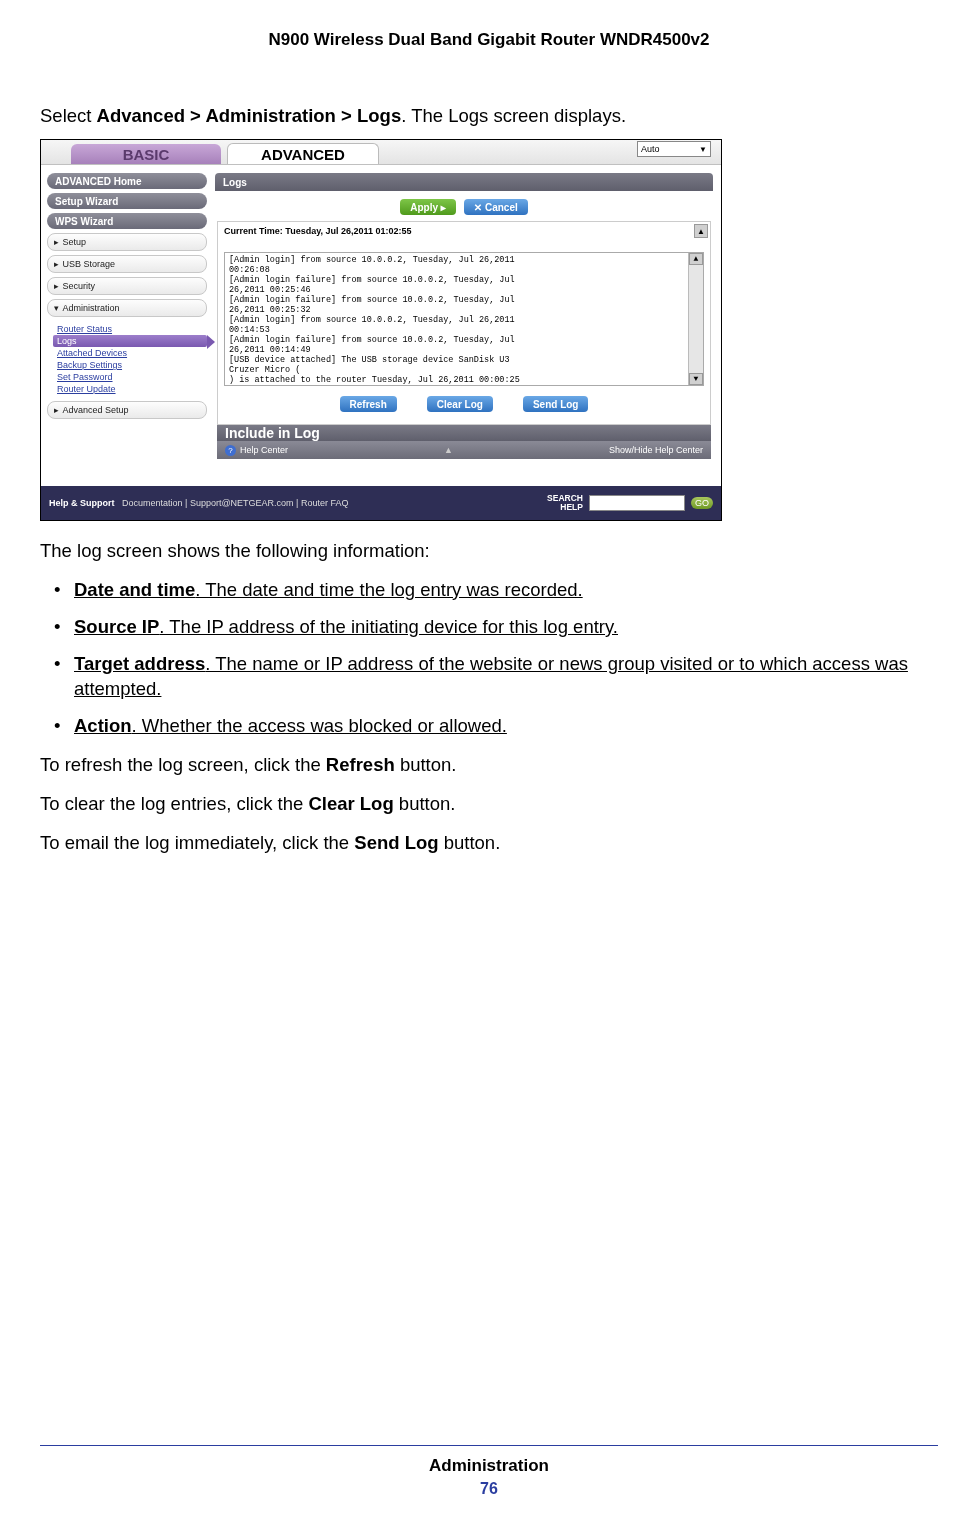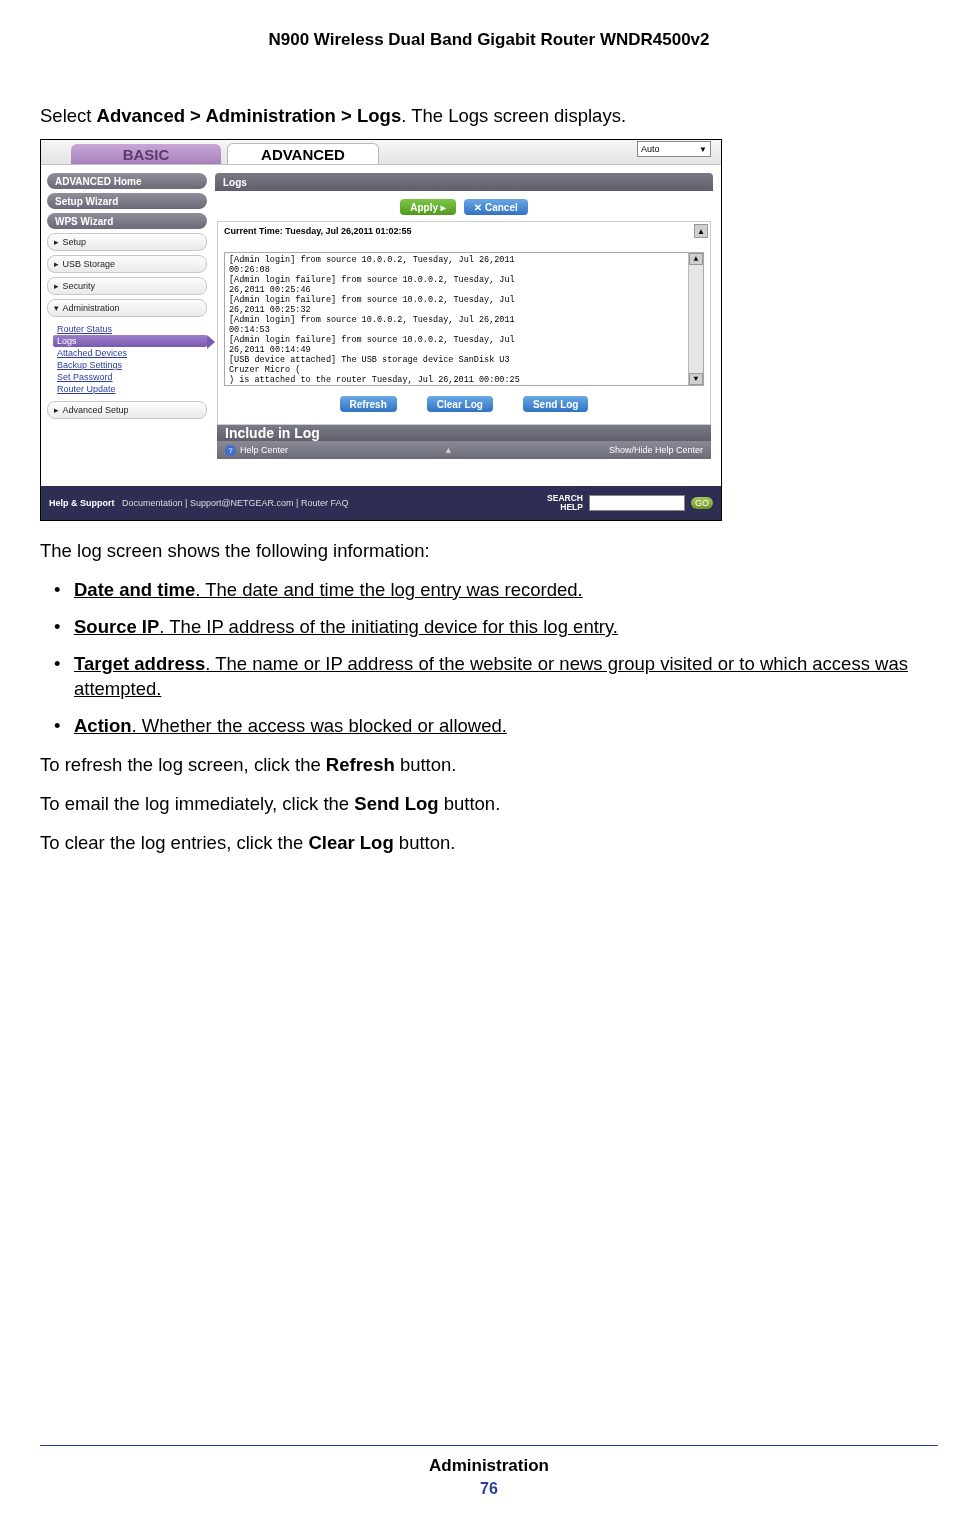--- a/index.html
+++ b/index.html
@@ -401,22 +401,22 @@
     <p>The log screen shows the following information:</p>
 
     <ul class="bullets">
       <li><b>Date and time</b><span>. The date and time the log entry was recorded.</span></li>
       <li><b>Source IP</b><span>. The IP address of the initiating device for this log entry.</span></li>
       <li><b>Target address</b><span>. The name or IP address of the website or news group visited or to which access was attempted.</span></li>
       <li><b>Action</b><span>. Whether the access was blocked or allowed.</span></li>
     </ul>
 
     <p><span>To refresh the log screen, click the </span><b>Refresh</b><span> button.</span></p>
+    <p><span>To clear the log entries, click the </span><b>Clear Log</b><span> button.</span></p>
     <p><span>To email the log immediately, click the </span><b>Send Log</b><span> button.</span></p>
-    <p><span>To clear the log entries, click the </span><b>Clear Log</b><span> button.</span></p>
   </div>
 
   <div class="page-footer">
     <hr>
     <div class="sec">Administration</div>
     <div class="num">76</div>
   </div>
 
 </div>
 

